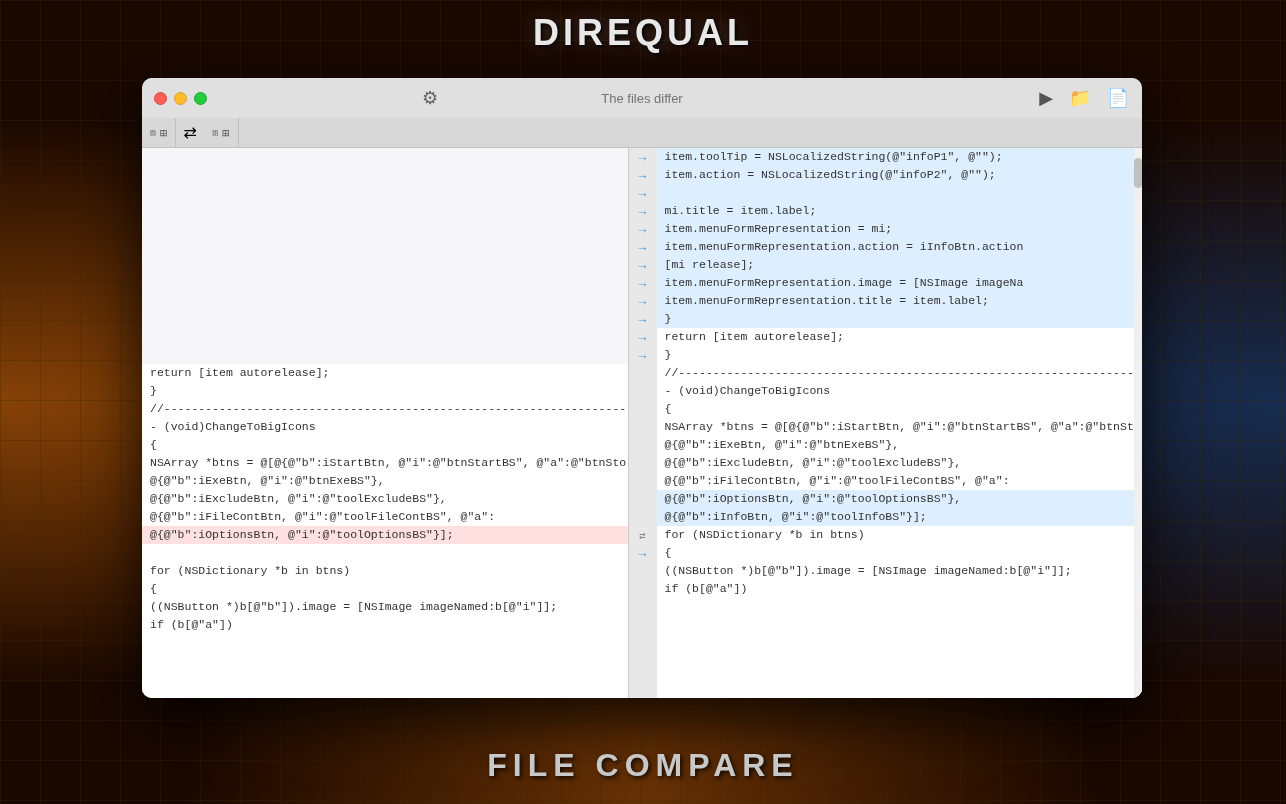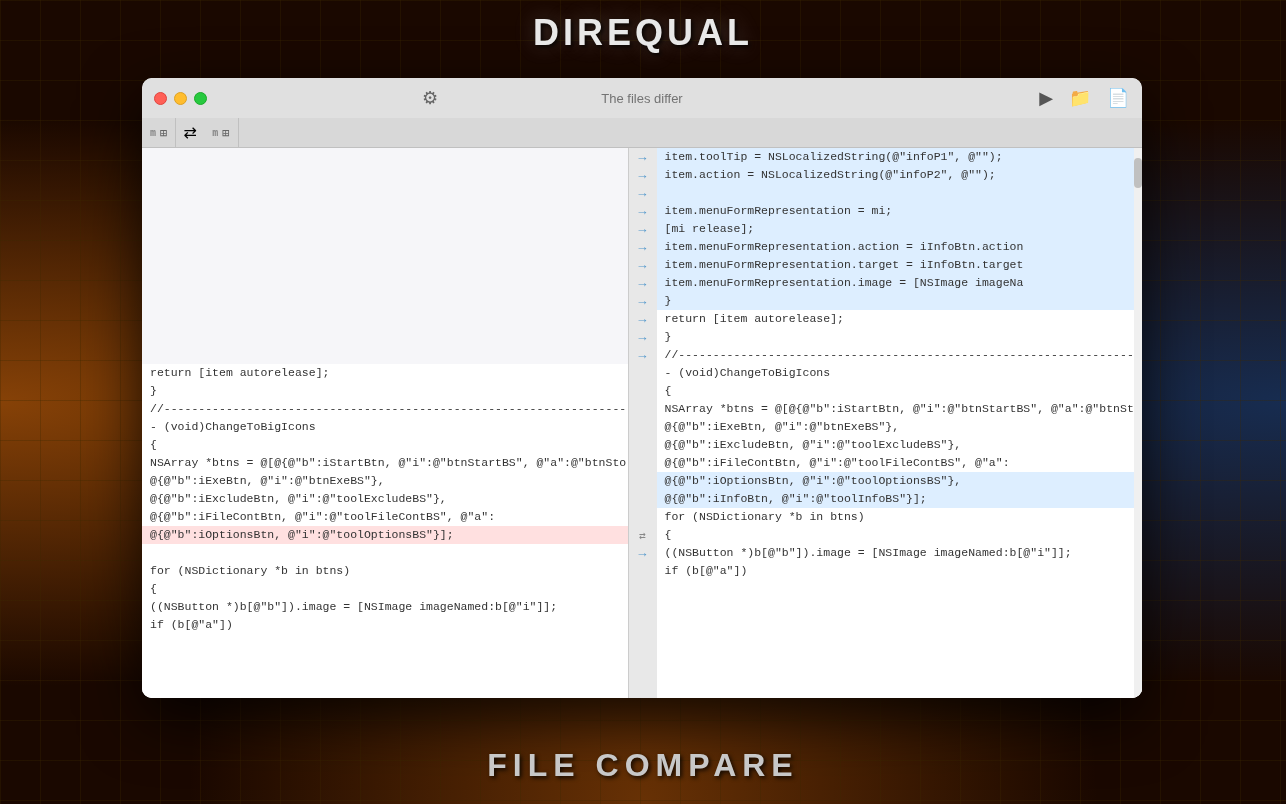--- a/index.html
+++ b/index.html
@@ -399,25 +399,26 @@
         <div class="arrow-row"></div>
         <div class="arrow-row"></div>
         <div class="arrow-row"></div>
       </div>
 
     <div class="right-pane">
       <div class="code-content" id="right-code">
       <div class="code-line highlight-blue">                item.toolTip = NSLocalizedString(@"infoP1", @"");</div>
           <div class="code-line highlight-blue">                item.action = NSLocalizedString(@"infoP2", @"");</div>
           <div class="code-line highlight-blue"></div>
+          <div class="code-line highlight-blue">                mi.title = item.label;</div>
           <div class="code-line highlight-blue">                item.menuFormRepresentation = mi;</div>
+          <div class="code-line highlight-blue">                item.menuFormRepresentation.action = iInfoBtn.action</div>
           <div class="code-line highlight-blue">                [mi release];</div>
-          <div class="code-line highlight-blue">                item.menuFormRepresentation.action = iInfoBtn.action</div>
-          <div class="code-line highlight-blue">                item.menuFormRepresentation.target = iInfoBtn.target</div>
           <div class="code-line highlight-blue">                item.menuFormRepresentation.image = [NSImage imageNa</div>
+          <div class="code-line highlight-blue">                item.menuFormRepresentation.title = item.label;</div>
           <div class="code-line highlight-blue">            }</div>
           <div class="code-line normal">    return [item autorelease];</div>
           <div class="code-line normal">}</div>
           <div class="code-line normal">//--------------------------------------------------------------------</div>
           <div class="code-line normal">- (void)ChangeToBigIcons</div>
           <div class="code-line normal">{</div>
           <div class="code-line normal">    NSArray *btns = @[@{@"b":iStartBtn, @"i":@"btnStartBS", @"a":@"btnSt</div>
           <div class="code-line normal">                       @{@"b":iExeBtn, @"i":@"btnExeBS"},</div>
           <div class="code-line normal">                       @{@"b":iExcludeBtn, @"i":@"toolExcludeBS"},</div>
           <div class="code-line normal">                       @{@"b":iFileContBtn, @"i":@"toolFileContBS", @"a":</div>

